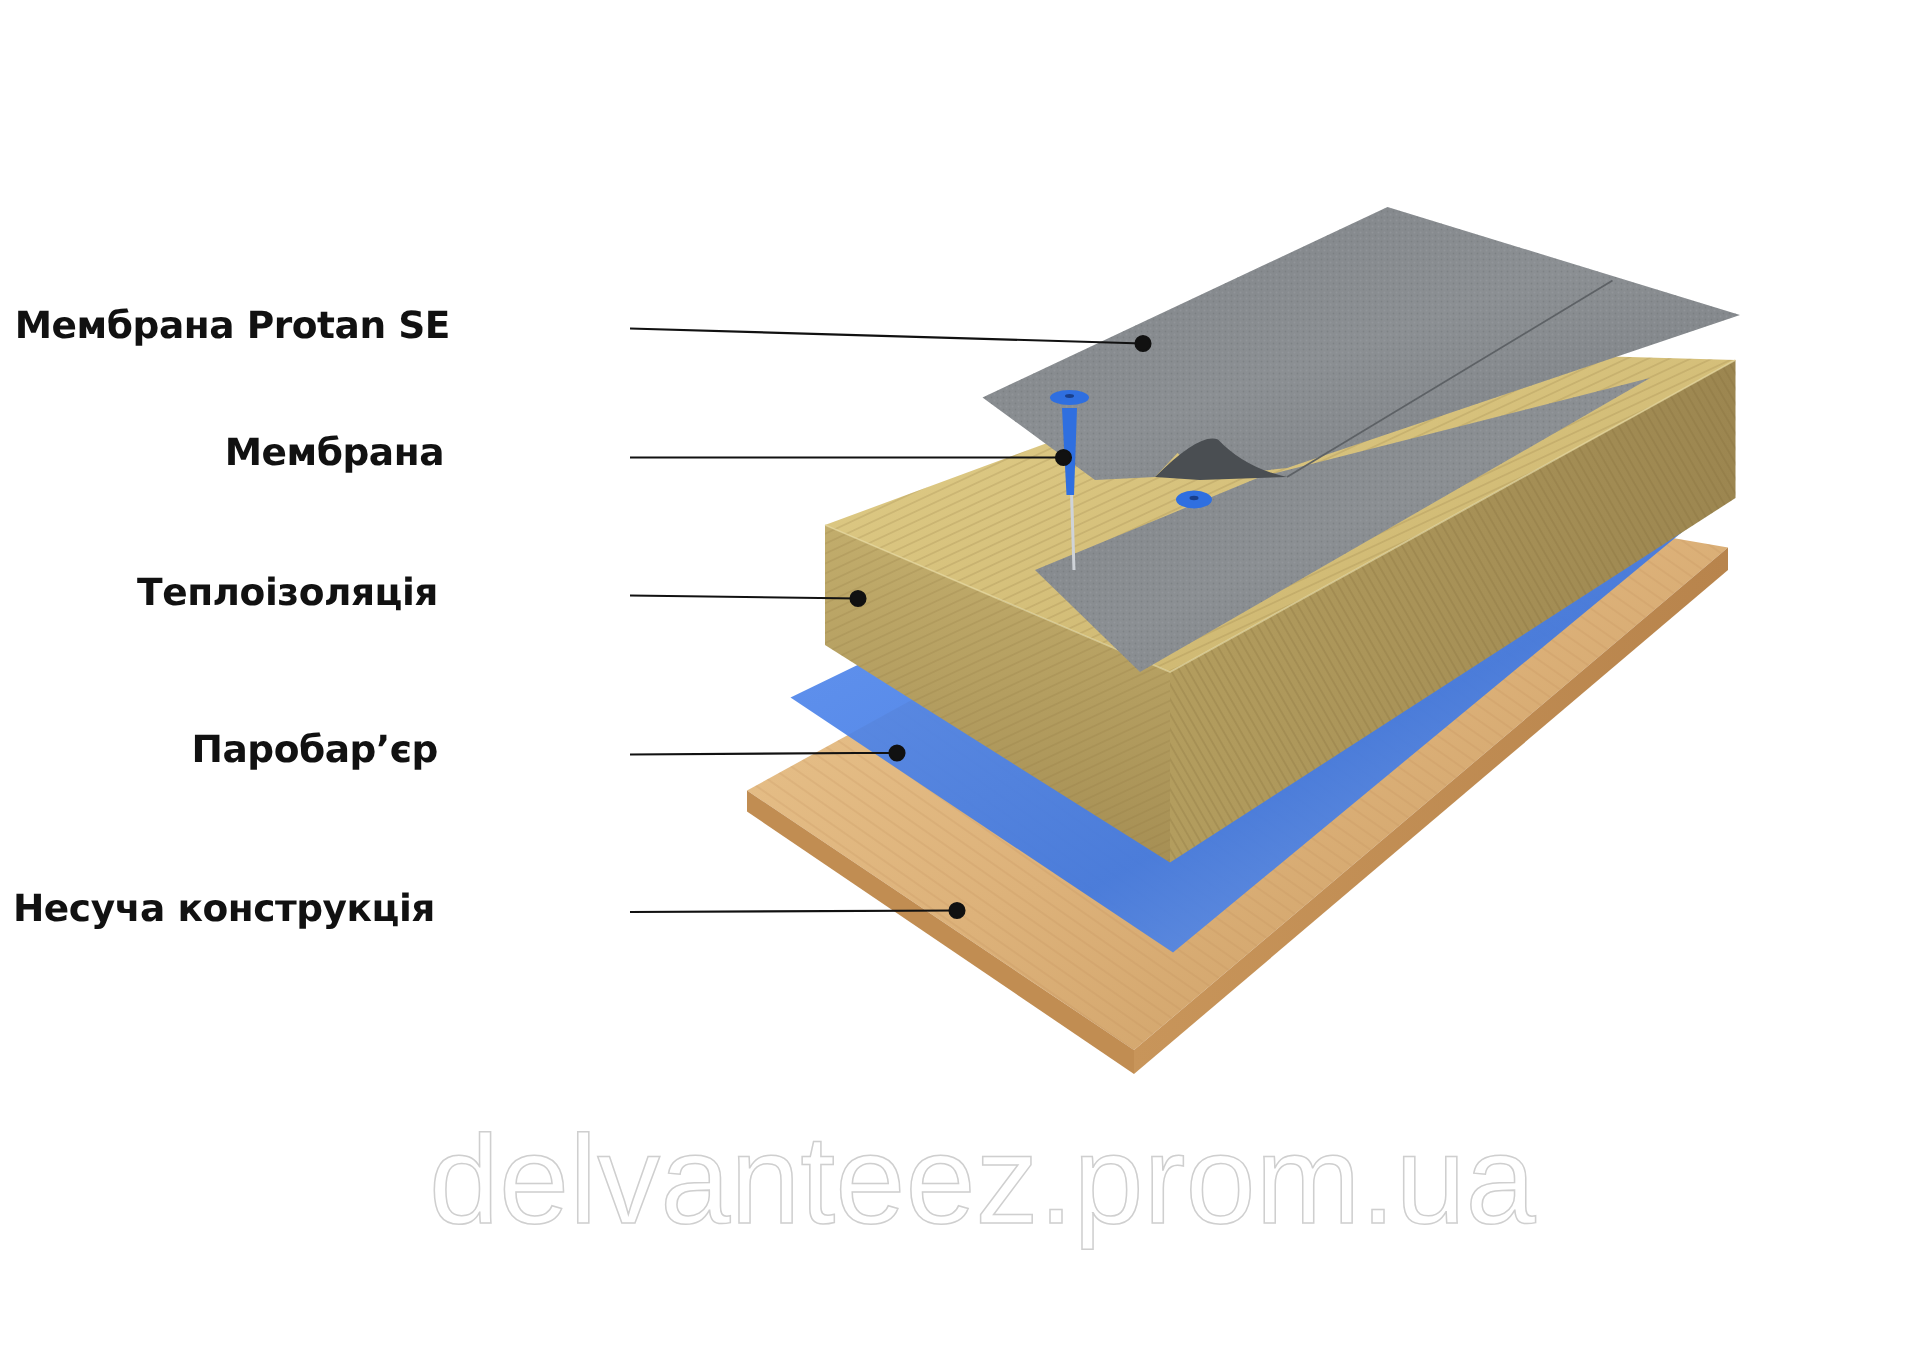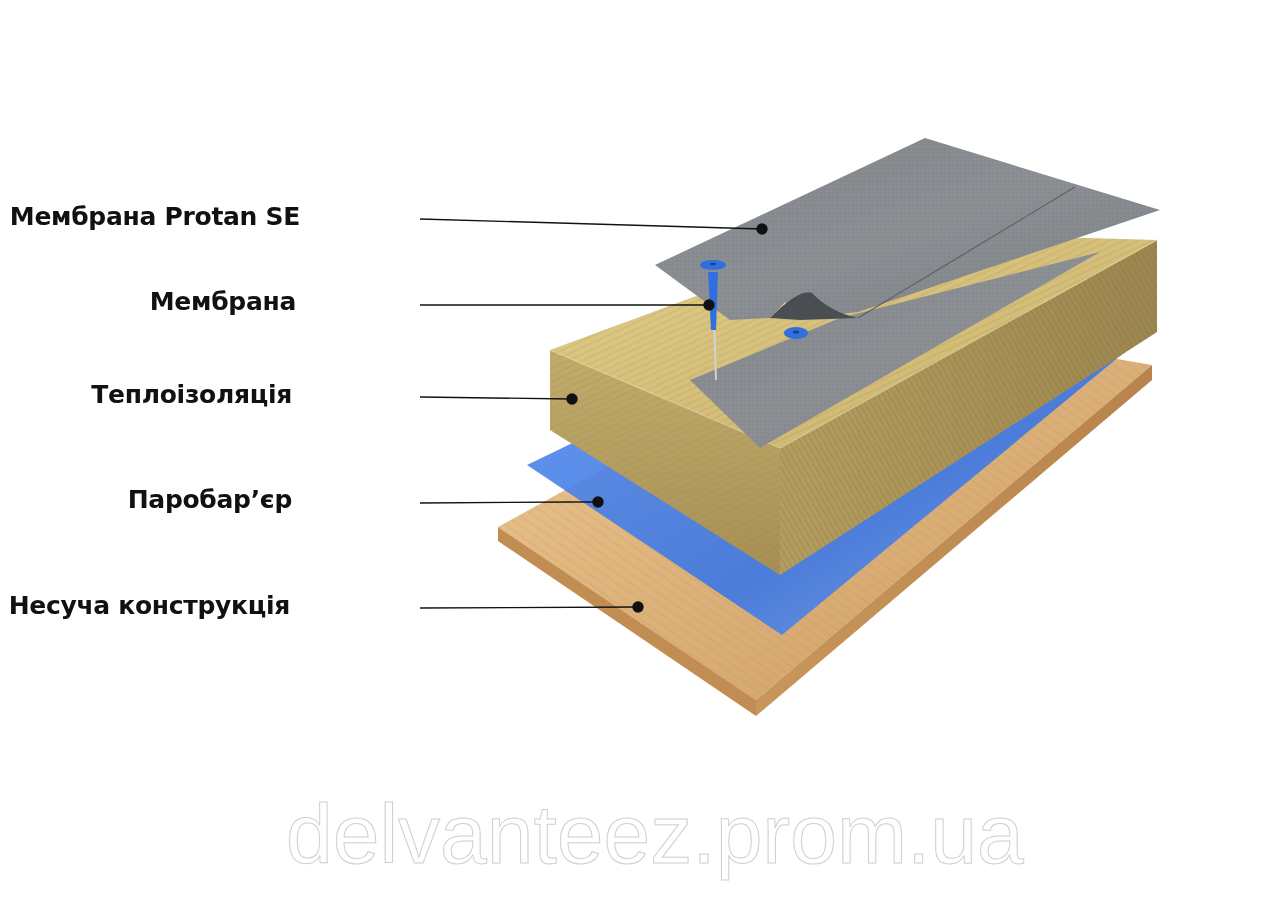--- a/index.html
+++ b/index.html
@@ -18,21 +18,20 @@
   }
   .watermark {
     position: absolute;
     left: 286px; top: 738px;
     font-family: "Liberation Sans", sans-serif;
     font-size: 84px;
     color: #ffffff;
     -webkit-text-stroke: 1px #cfcfcf;
     letter-spacing: 0px;
     white-space: nowrap;
-    margin-top: 48px;
   }
 </style>
 </head>
 <body>
 
 <div class="stage">
 
   <svg class="art" width="1280" height="905" viewBox="0 0 1280 905">
     <defs>
       <linearGradient id="woodTop" x1="0" y1="0" x2="1" y2="1">

